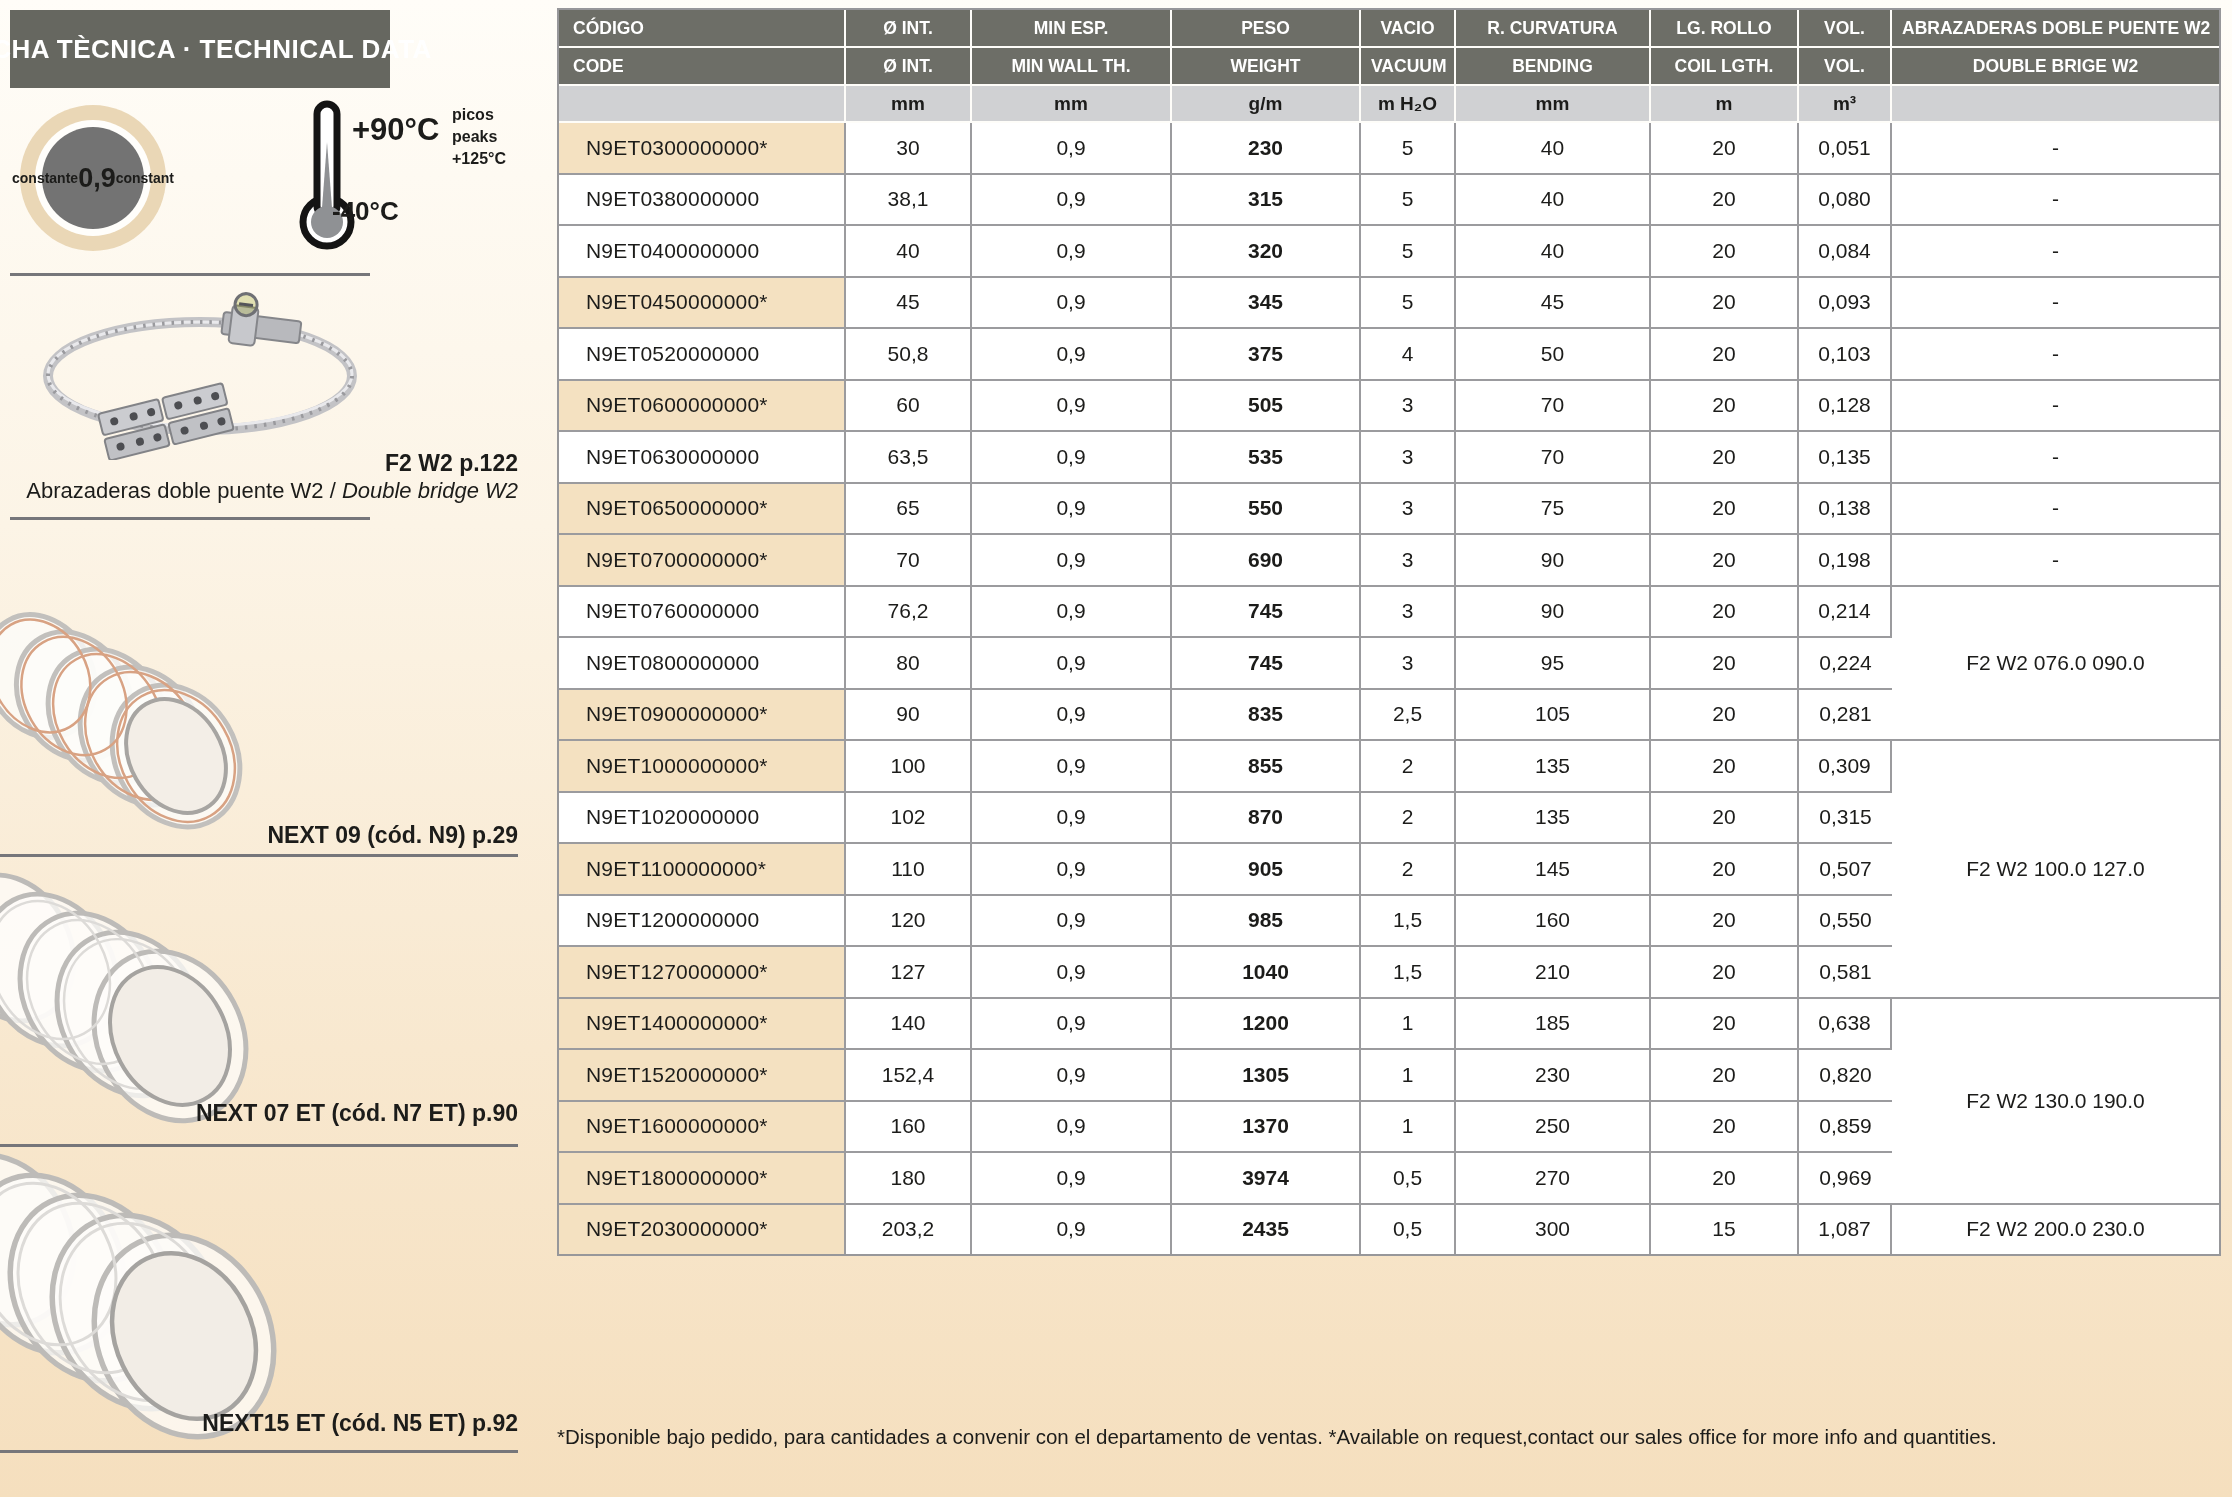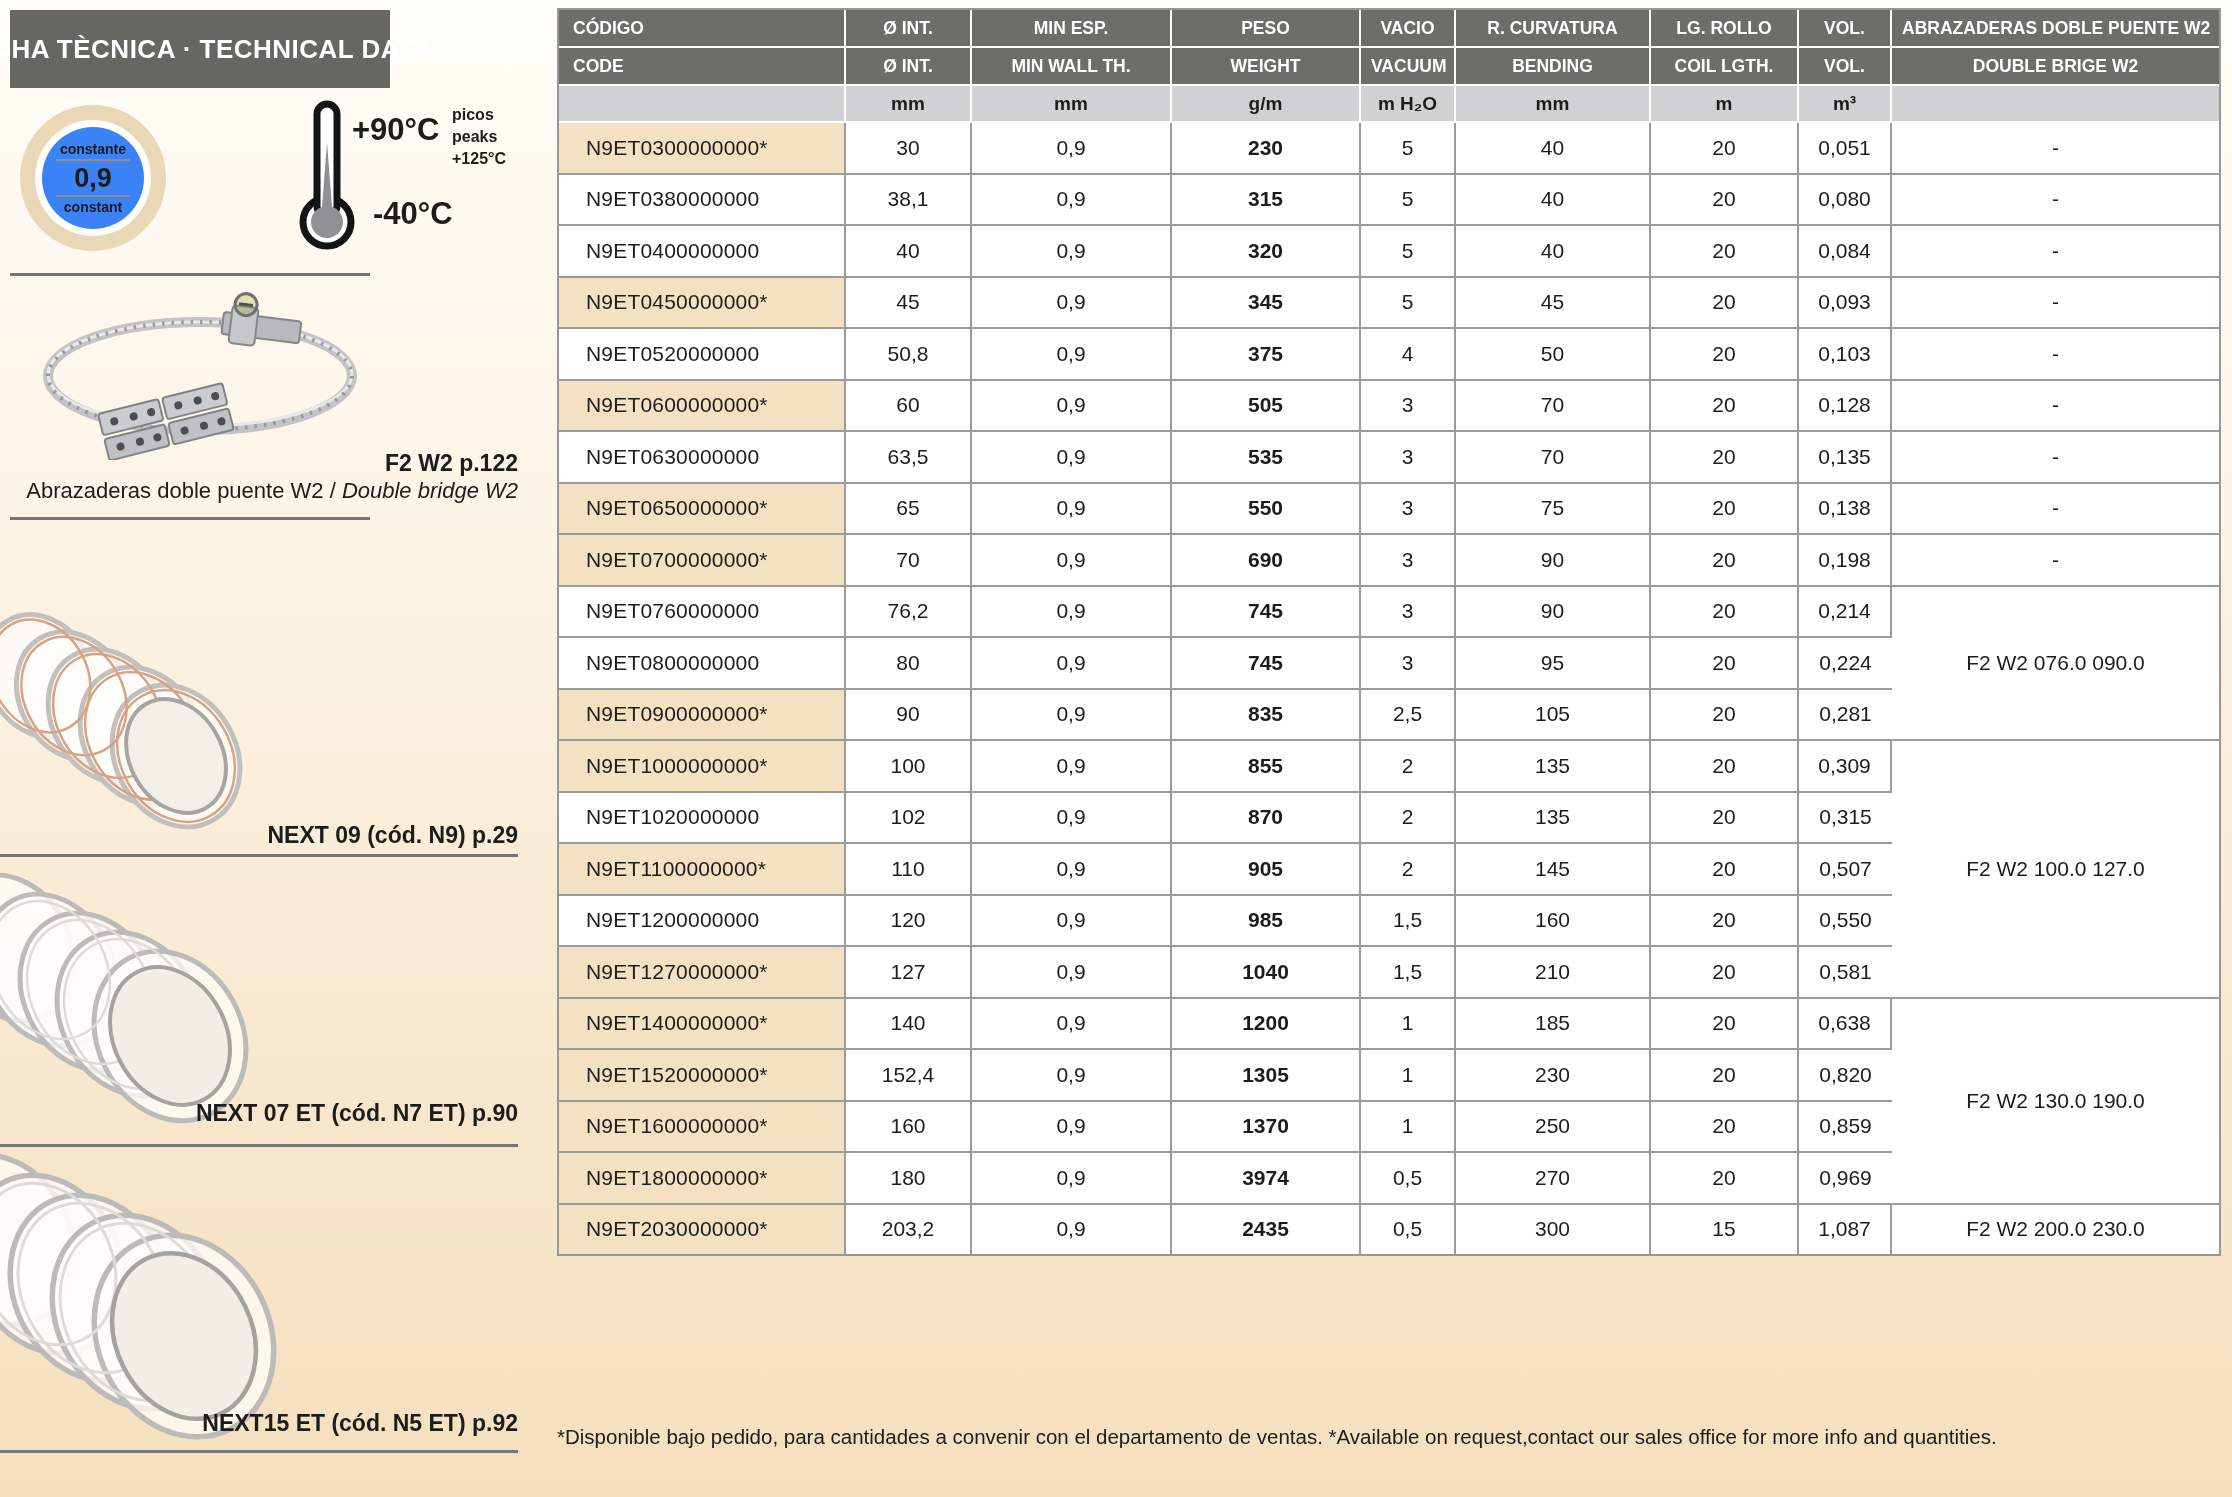--- a/index.html
+++ b/index.html
@@ -11,28 +11,28 @@
   
   .titlebar{
     position:absolute;left:10px;top:10px;width:380px;height:78px;background:#666760;
     display:flex;align-items:center;justify-content:center;
     color:#fff;font-weight:bold;font-size:26px;letter-spacing:.5px;white-space:nowrap;
   }
   .badge{position:absolute;left:20px;top:105px;width:146px;height:146px;border-radius:50%;
     background:#ead7b6;display:flex;align-items:center;justify-content:center;}
   .badge-mid{width:116px;height:116px;border-radius:50%;background:#fffefb;
     display:flex;align-items:center;justify-content:center;}
-  .badge-in{width:102px;height:102px;border-radius:50%;background:#3b82f6;
-    display:flex;flex-direction:column;align-items:center;justify-content:center;}
+  .badge-in{width:102px;height:102px;border-radius:50%;background:#737373;
+    display:flex;align-items:center;justify-content:center;}
   .badge-small{font-size:14px;font-weight:bold;line-height:16px;}
   .badge-val{font-size:27px;font-weight:bold;line-height:30px;}
   .badge-line{width:74px;height:2px;background:#8f8f8f;margin:2px 0;}
   .thermo{position:absolute;left:296px;top:100px;}
   .temp-max{position:absolute;left:352px;top:112px;font-size:31px;font-weight:bold;}
-  .temp-min{position:absolute;left:373px;top:196px;font-size:31px;font-weight:bold;}
+  .temp-min{position:absolute;left:332px;top:196px;font-size:26px;font-weight:bold;}
   .peaks{position:absolute;left:452px;top:104px;font-size:16px;font-weight:bold;line-height:22px;}
   .divider{position:absolute;height:2.5px;background:#76767a;}
   .clamp-img{position:absolute;left:28px;top:292px;}
   .clamp-ref{position:absolute;left:260px;top:450px;width:258px;text-align:right;
     font-size:23px;font-weight:bold;}
   .clamp-cap{position:absolute;left:10px;top:478px;width:508px;text-align:right;font-size:22px;}
   .clamp-cap .it{font-style:italic;}
   .series-title{position:absolute;left:10px;top:531px;font-size:26px;font-weight:bold;line-height:33px;}
   .series-title .it{font-style:italic;}
   .hose{position:absolute;}

